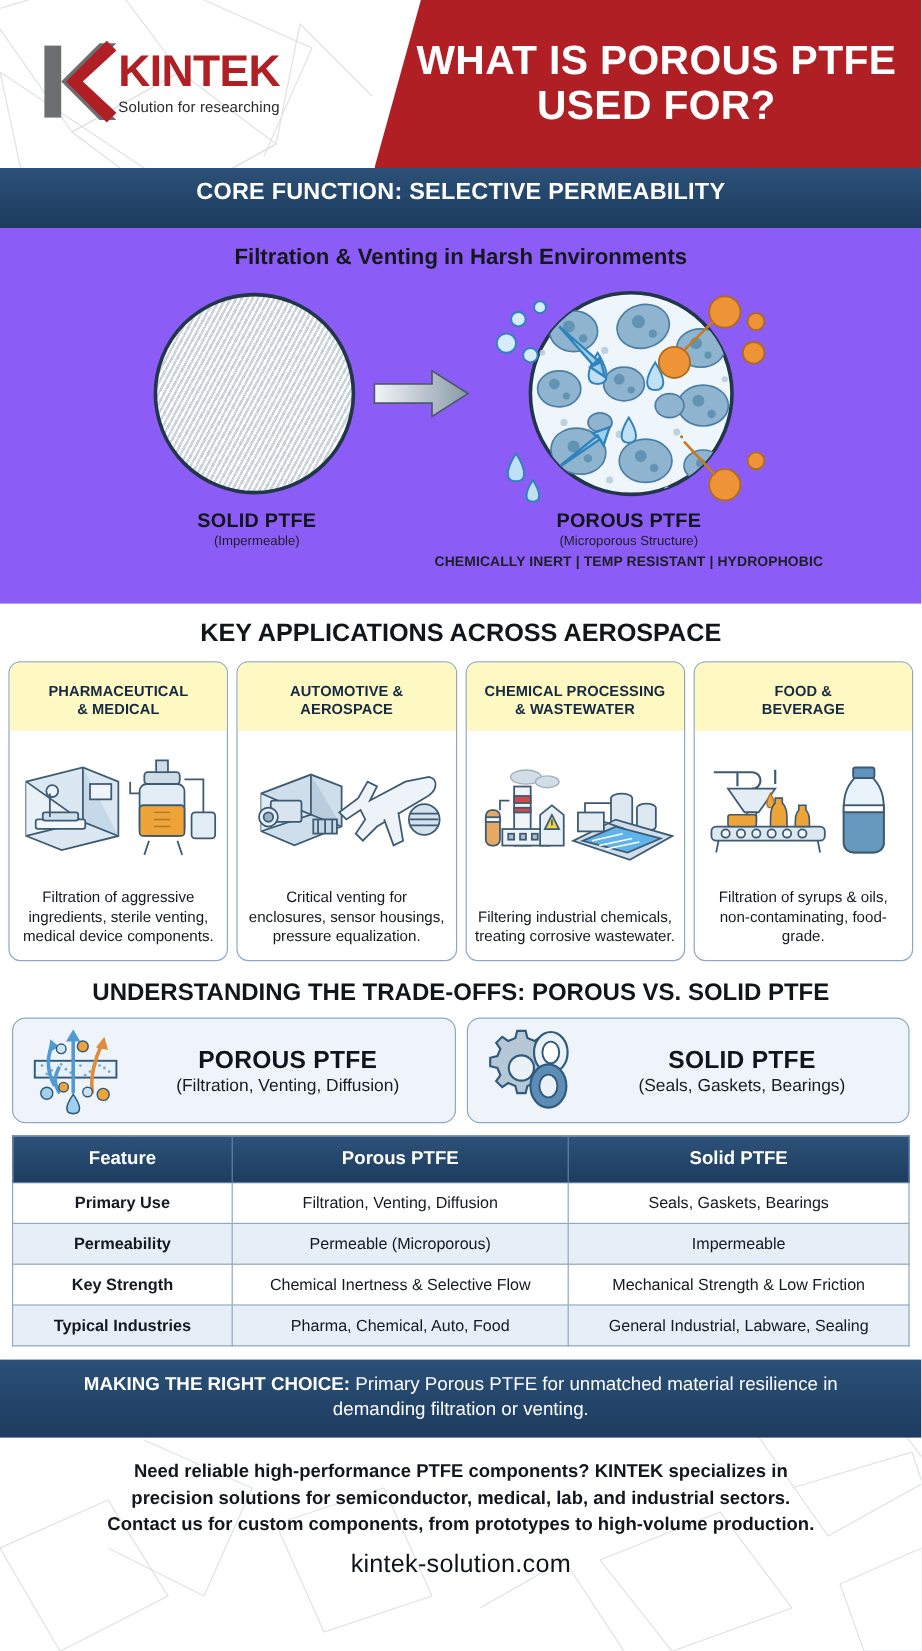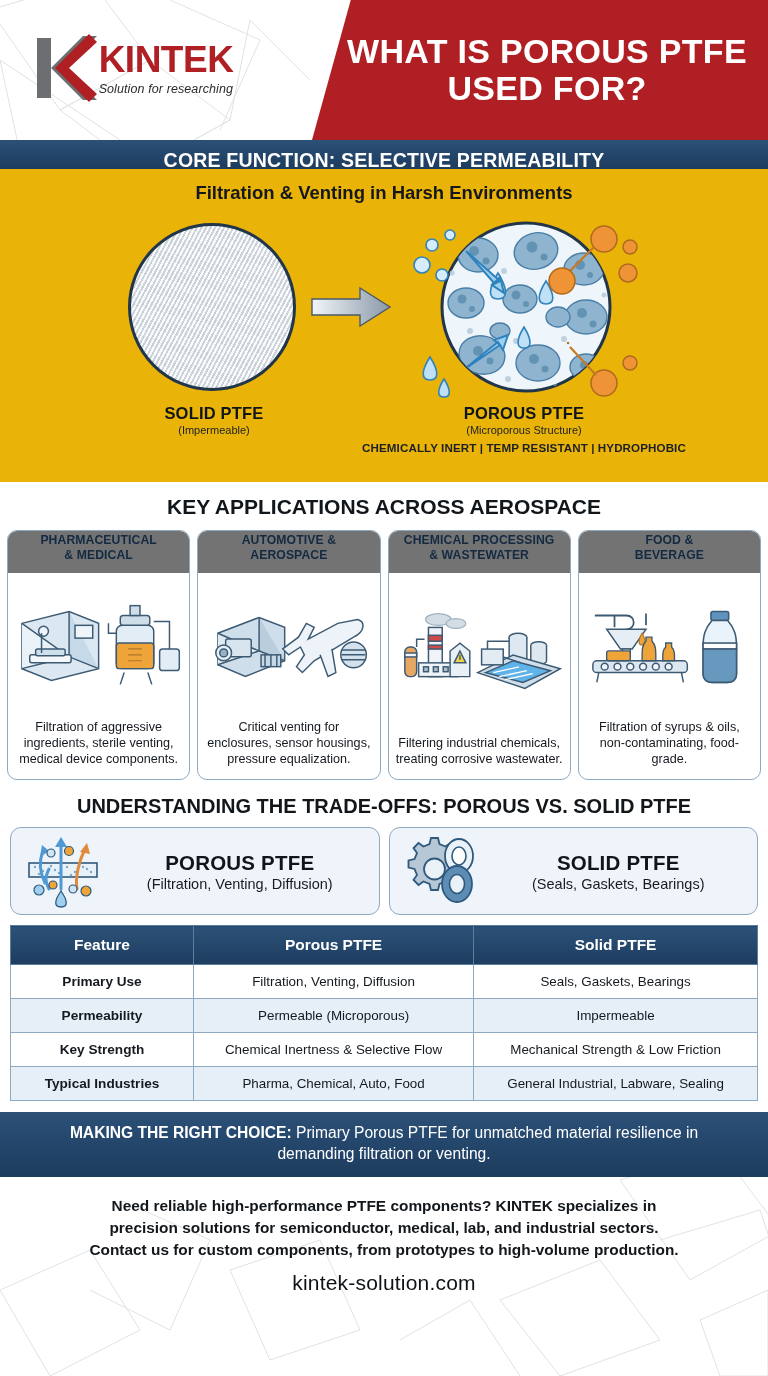--- a/index.html
+++ b/index.html
@@ -33,21 +33,20 @@
   .logo-wrap { display: flex; align-items: center; gap: 2px; transform: translateY(-2px); }
   .logo-mark { width: 62px; height: 72px; }
   .logo-text { display: flex; flex-direction: column; line-height: 1; }
   .logo-name {
     font-size: 37px; font-weight: bold; color: #b01f24;
     letter-spacing: -0.5px; font-family: "Liberation Sans", sans-serif;
   }
   .logo-tag {
     font-size: 12.5px; color: #2b2b2b; margin-top: 5px;
     letter-spacing: 0.1px;
-    font-style: italic;
   }
   .title-banner {
     flex: 1; position: relative;
     display: flex; align-items: center; justify-content: center;
   }
   .banner-shape {
     position: absolute; inset: 0;
     background: #b01f24;
     clip-path: polygon(8.5% 0, 100% 0, 100% 100%, 0% 100%);
   }
@@ -62,27 +61,27 @@
 
   
   .bar-navy {
     background: linear-gradient(180deg,#2c5077 0%, #23456a 55%, #1d3c5e 100%);
     color: #ffffff;
     text-align: center;
     font-weight: bold;
     position: relative; z-index: 2;
   }
   .bar-core {
-    height: 29px; line-height: 41px;
+    height: 50px; line-height: 41px;
     font-size: 19.5px; letter-spacing: 0.2px;
   }
 
   
   .core-section {
-    background: #eab308;
+    background: #8b5cf6;
     position: relative; z-index: 2;
     padding: 13px 0 9px;
     height: 313px;
   }
   .core-sub {
     text-align: center; font-size: 18.5px; font-weight: bold;
     color: #14181c; margin-bottom: 8px;
   }
   .core-diagram {
     display: flex; align-items: center; justify-content: center;
@@ -120,24 +119,24 @@
     position: relative; z-index: 2;
   }
   .app-card {
     flex: 1 1 0; min-width: 0;
     border: 1px solid #8fa9c0; border-radius: 10px;
     background: #ffffff; overflow: hidden;
     display: flex; flex-direction: column;
     height: 250px;
   }
   .app-card-head {
-    background: #737373;
+    background: #fef9c3;
     color: #132a42; font-weight: bold; font-size: 12.2px;
     text-align: center; line-height: 1.22;
-    padding: 2px 4px 10px;
+    padding: 17px 4px 10px;
     letter-spacing: .1px;
   }
   .app-card-art {
     flex: 1 1 auto; display: flex; align-items: center; justify-content: center;
     padding: 4px 6px;
   }
   .app-card-body {
     font-size: 12.6px; line-height: 1.28; text-align: center;
     color: #14191f; padding: 0 7px 12px;
   }

